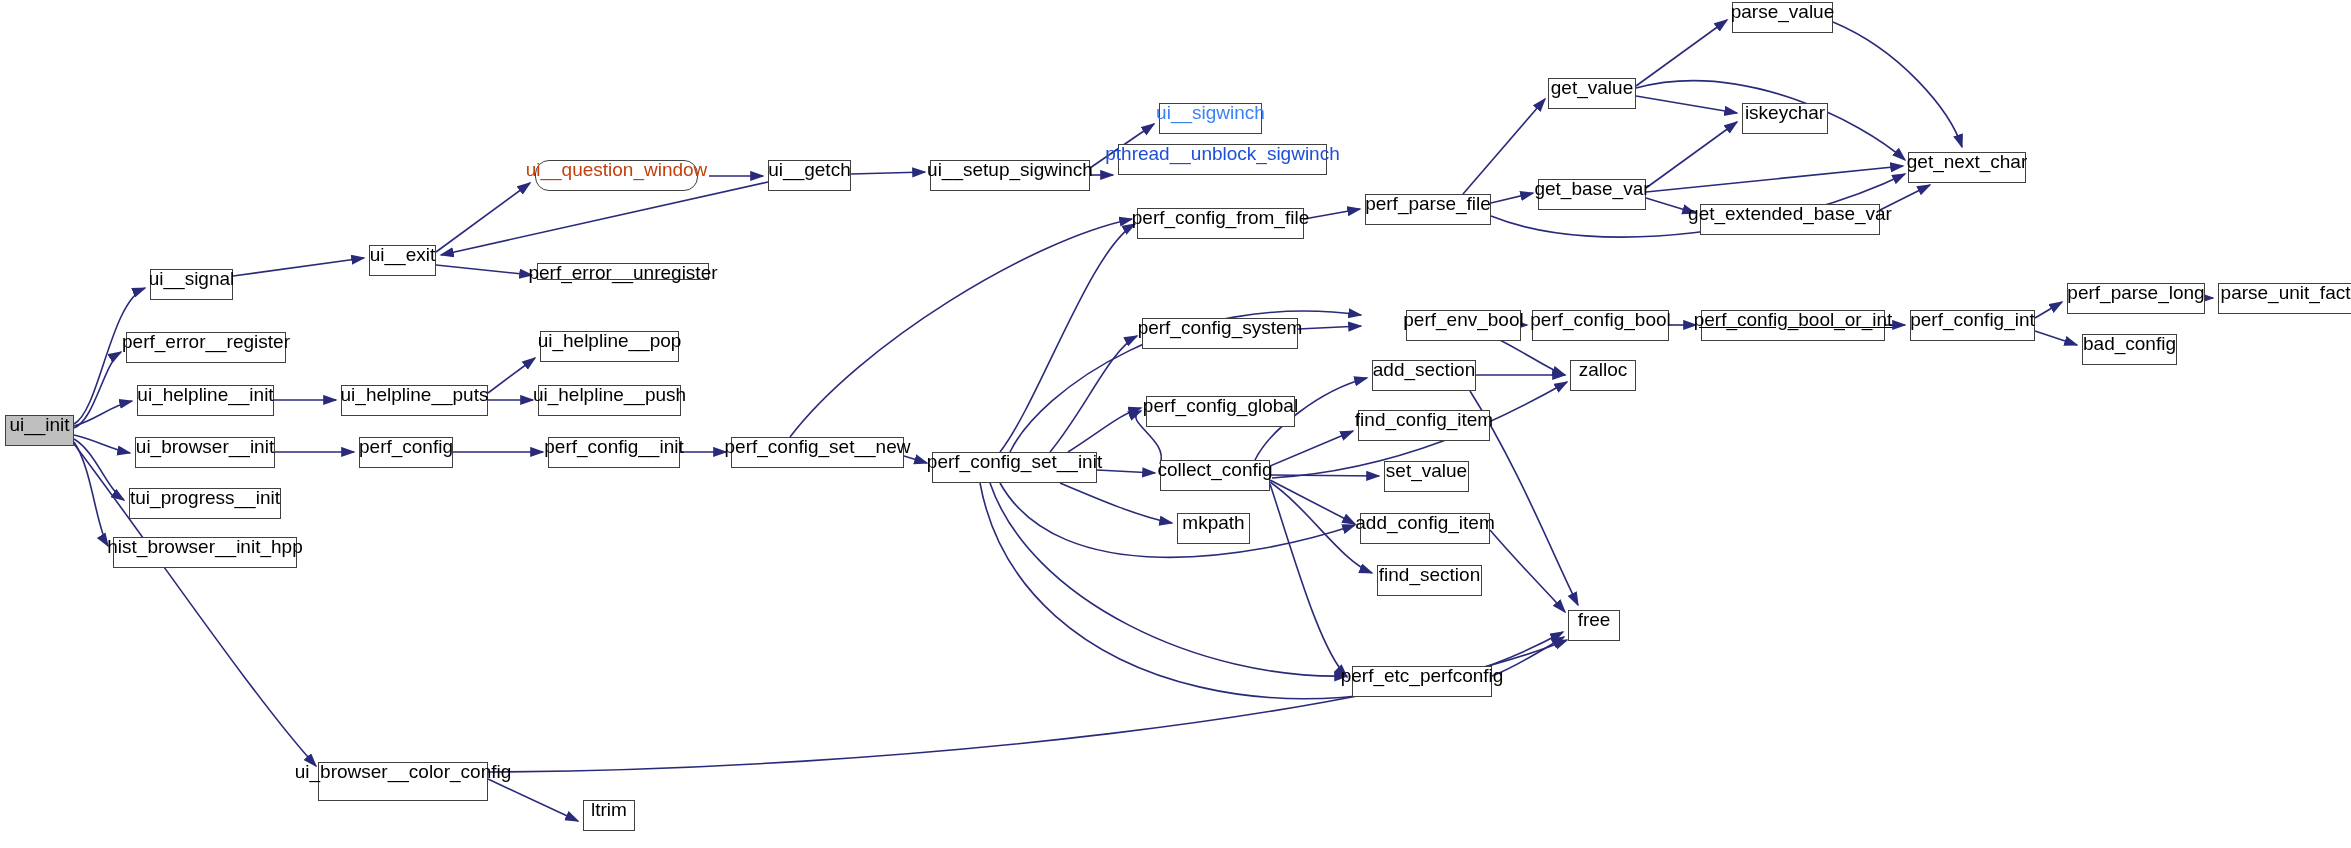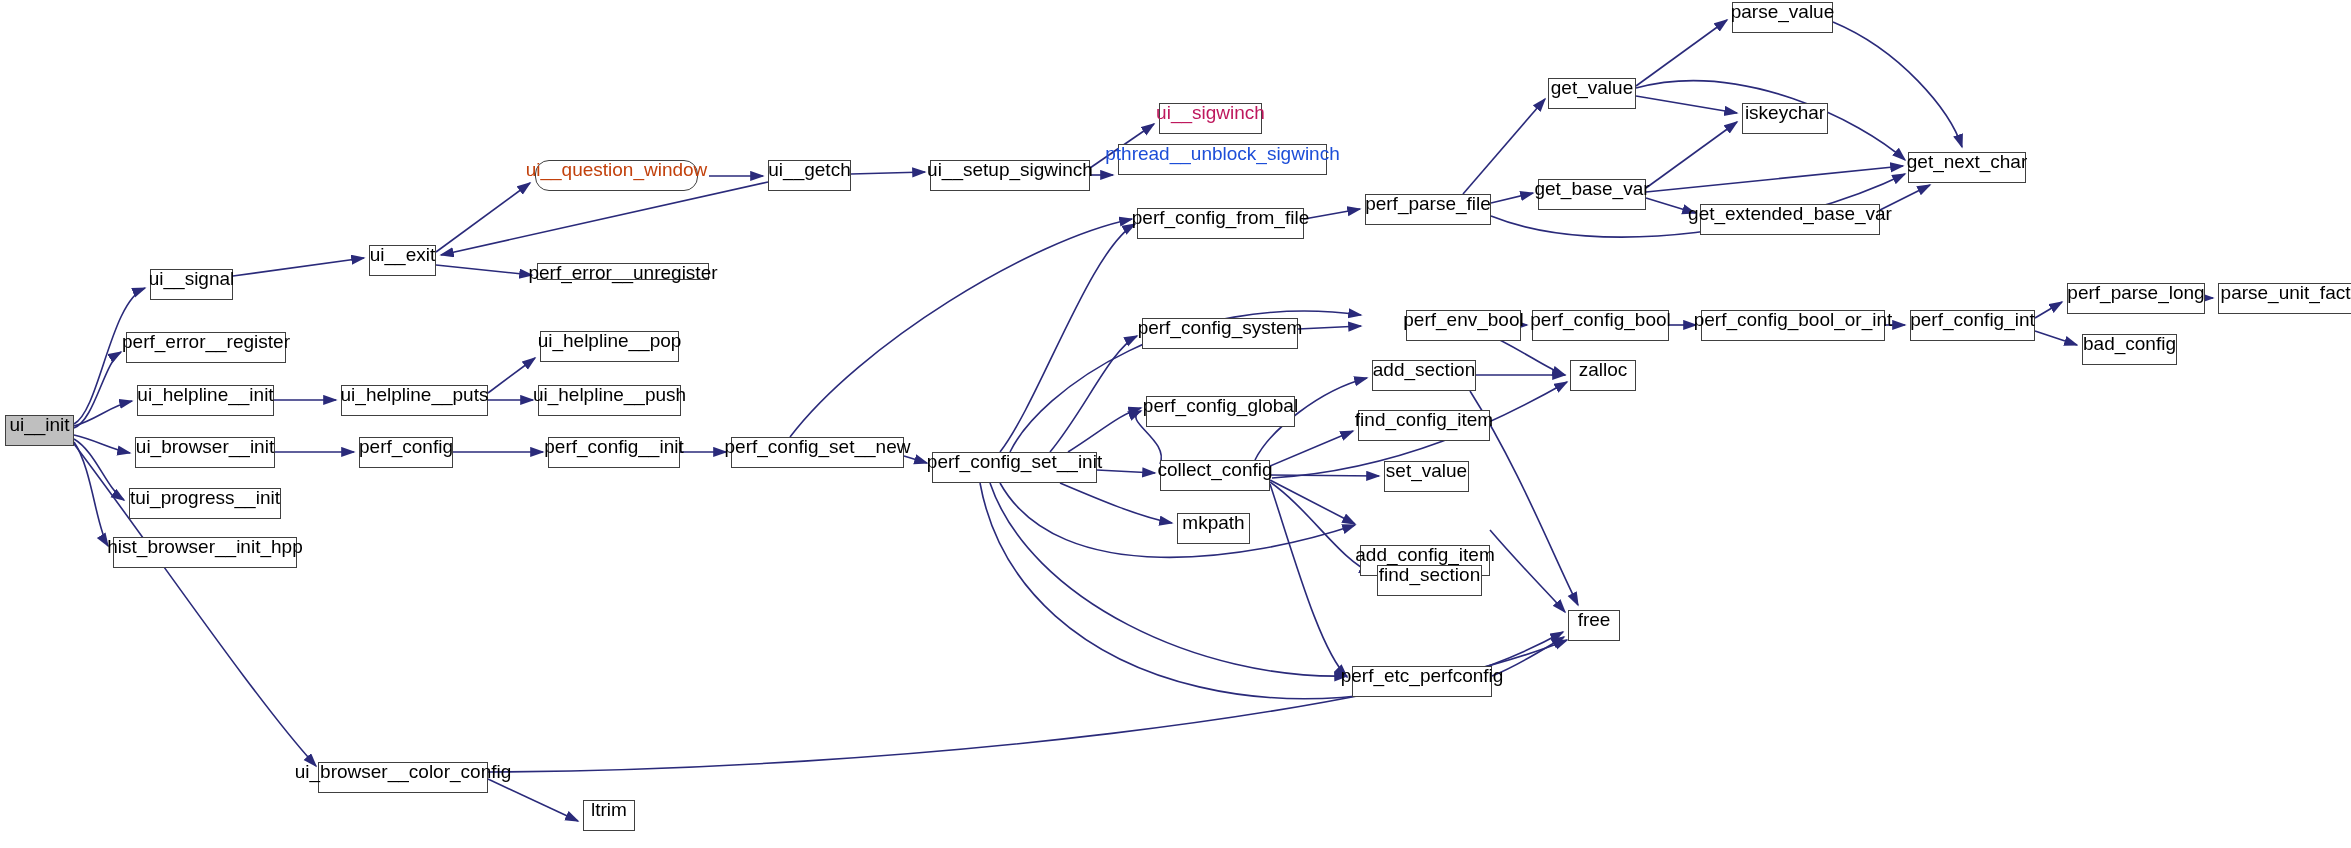--- a/index.html
+++ b/index.html
@@ -173,21 +173,21 @@
       </div>
       <div class="node" style="left: 548px; top: 437px; width: 132px; height: 31px; background: rgb(255, 255, 255); border-color: rgb(64, 64, 64); color: rgb(0, 0, 0);">
         <span class="node-label">perf_config__init</span>
       </div>
       <div class="node" style="left: 768px; top: 160px; width: 83px; height: 31px; background: rgb(255, 255, 255); border-color: rgb(64, 64, 64); color: rgb(0, 0, 0);">
         <span class="node-label">ui__getch</span>
       </div>
       <div class="node" style="left: 930px; top: 160px; width: 160px; height: 31px; background: rgb(255, 255, 255); border-color: rgb(64, 64, 64); color: rgb(0, 0, 0);">
         <span class="node-label">ui__setup_sigwinch</span>
       </div>
-      <div class="node" style="left: 1159px; top: 103px; width: 103px; height: 31px; background: rgb(255, 255, 255); border-color: rgb(64, 64, 64); color: #be185d;">
+      <div class="node" style="left: 1159px; top: 103px; width: 103px; height: 31px; background: rgb(255, 255, 255); border-color: rgb(64, 64, 64); color: #3b82f6;">
         <span class="node-label">ui__sigwinch</span>
       </div>
       <div class="node" style="left: 1118px; top: 144px; width: 209px; height: 31px; background: rgb(255, 255, 255); border-color: rgb(64, 64, 64); color: #1d4ed8;">
         <span class="node-label">pthread__unblock_sigwinch</span>
       </div>
       <div class="node" style="left: 731px; top: 437px; width: 173px; height: 31px; background: rgb(255, 255, 255); border-color: rgb(64, 64, 64); color: rgb(0, 0, 0);">
         <span class="node-label">perf_config_set__new</span>
       </div>
       <div class="node" style="left: 932px; top: 452px; width: 165px; height: 31px; background: rgb(255, 255, 255); border-color: rgb(64, 64, 64); color: rgb(0, 0, 0);">
         <span class="node-label">perf_config_set__init</span>
@@ -215,21 +215,21 @@
       </div>
       <div class="node" style="left: 1372px; top: 360px; width: 104px; height: 31px; background: rgb(255, 255, 255); border-color: rgb(64, 64, 64); color: rgb(0, 0, 0);">
         <span class="node-label">add_section</span>
       </div>
       <div class="node" style="left: 1358px; top: 410px; width: 132px; height: 31px; background: rgb(255, 255, 255); border-color: rgb(64, 64, 64); color: rgb(0, 0, 0);">
         <span class="node-label">find_config_item</span>
       </div>
       <div class="node" style="left: 1384px; top: 461px; width: 85px; height: 31px; background: rgb(255, 255, 255); border-color: rgb(64, 64, 64); color: rgb(0, 0, 0);">
         <span class="node-label">set_value</span>
       </div>
-      <div class="node" style="left: 1360px; top: 513px; width: 130px; height: 31px; background: rgb(255, 255, 255); border-color: rgb(64, 64, 64); color: rgb(0, 0, 0); margin-top: 32px;">
+      <div class="node" style="left: 1360px; top: 513px; width: 130px; height: 31px; background: rgb(255, 255, 255); border-color: rgb(64, 64, 64); color: rgb(0, 0, 0);">
         <span class="node-label">add_config_item</span>
       </div>
       <div class="node" style="left: 1377px; top: 565px; width: 105px; height: 31px; background: rgb(255, 255, 255); border-color: rgb(64, 64, 64); color: rgb(0, 0, 0);">
         <span class="node-label">find_section</span>
       </div>
       <div class="node" style="left: 1352px; top: 666px; width: 140px; height: 31px; background: rgb(255, 255, 255); border-color: rgb(64, 64, 64); color: rgb(0, 0, 0);">
         <span class="node-label">perf_etc_perfconfig</span>
       </div>
       <div class="node" style="left: 1570px; top: 360px; width: 66px; height: 31px; background: rgb(255, 255, 255); border-color: rgb(64, 64, 64); color: rgb(0, 0, 0);">
         <span class="node-label">zalloc</span>
@@ -251,36 +251,36 @@
       </div>
       <div class="node" style="left: 1700px; top: 204px; width: 180px; height: 31px; background: rgb(255, 255, 255); border-color: rgb(64, 64, 64); color: rgb(0, 0, 0);">
         <span class="node-label">get_extended_base_var</span>
       </div>
       <div class="node" style="left: 1908px; top: 152px; width: 118px; height: 31px; background: rgb(255, 255, 255); border-color: rgb(64, 64, 64); color: rgb(0, 0, 0);">
         <span class="node-label">get_next_char</span>
       </div>
       <div class="node" style="left: 1532px; top: 310px; width: 137px; height: 31px; background: rgb(255, 255, 255); border-color: rgb(64, 64, 64); color: rgb(0, 0, 0);">
         <span class="node-label">perf_config_bool</span>
       </div>
-      <div class="node" style="left: 1701px; top: 310px; width: 184px; height: 31px; background: rgb(255, 255, 255); border-color: rgb(64, 64, 64); color: rgb(0, 0, 0);">
+      <div class="node" style="left: 1701px; top: 310px; width: 184px; height: 31px; background: rgb(255, 255, 255); border-color: rgb(64, 64, 64); color: rgb(0, 0, 0); text-decoration: underline;">
         <span class="node-label">perf_config_bool_or_int</span>
       </div>
       <div class="node" style="left: 1910px; top: 310px; width: 125px; height: 31px; background: rgb(255, 255, 255); border-color: rgb(64, 64, 64); color: rgb(0, 0, 0);">
         <span class="node-label">perf_config_int</span>
       </div>
       <div class="node" style="left: 2067px; top: 283px; width: 138px; height: 31px; background: rgb(255, 255, 255); border-color: rgb(64, 64, 64); color: rgb(0, 0, 0);">
         <span class="node-label">perf_parse_long</span>
       </div>
       <div class="node" style="left: 2082px; top: 334px; width: 95px; height: 31px; background: rgb(255, 255, 255); border-color: rgb(64, 64, 64); color: rgb(0, 0, 0);">
         <span class="node-label">bad_config</span>
       </div>
       <div class="node" style="left: 2218px; top: 283px; width: 152px; height: 31px; background: rgb(255, 255, 255); border-color: rgb(64, 64, 64); color: rgb(0, 0, 0);">
         <span class="node-label">parse_unit_factor</span>
       </div>
-      <div class="node" style="left: 318px; top: 762px; width: 170px; height: 31px; background: rgb(255, 255, 255); border-color: rgb(64, 64, 64); color: rgb(0, 0, 0);">
+      <div class="node" style="left: 318px; top: 762px; width: 170px; height: 39px; background: rgb(255, 255, 255); border-color: rgb(64, 64, 64); color: rgb(0, 0, 0);">
         <span class="node-label">ui_browser__color_config</span>
       </div>
       <div class="node" style="left: 583px; top: 800px; width: 52px; height: 31px; background: rgb(255, 255, 255); border-color: rgb(64, 64, 64); color: rgb(0, 0, 0);">
         <span class="node-label">ltrim</span>
       </div>
     </div>
 
 </div>
 
 </body></html>

